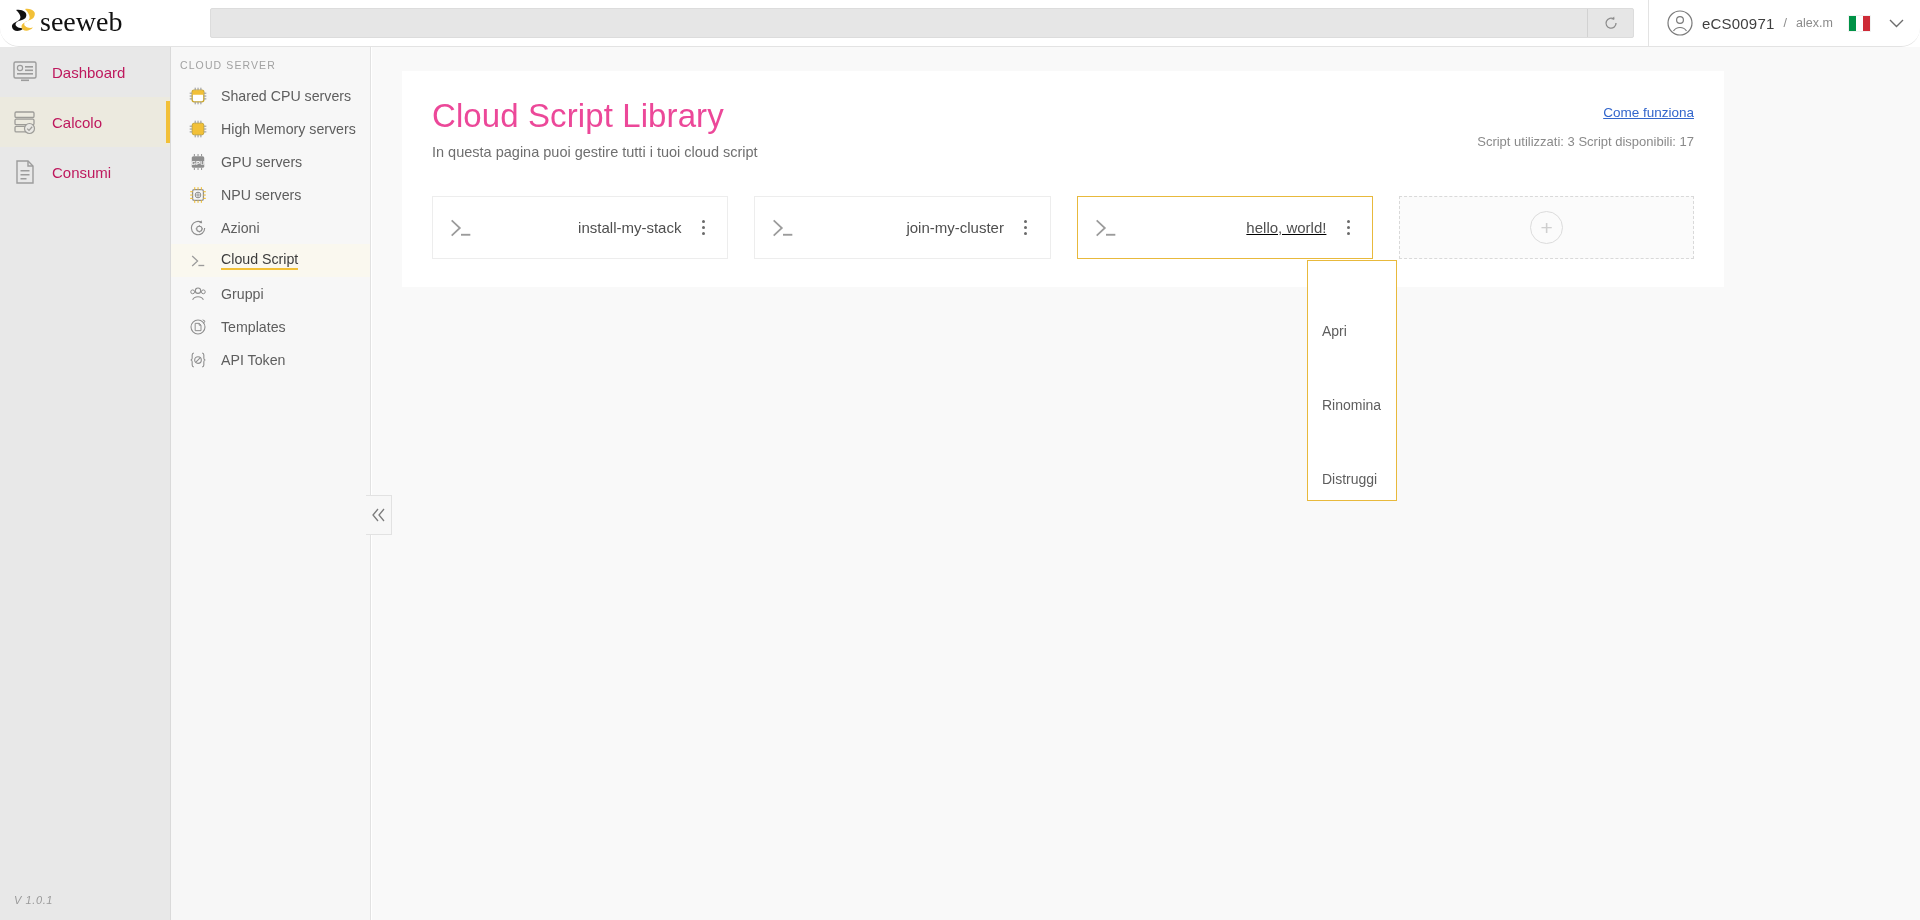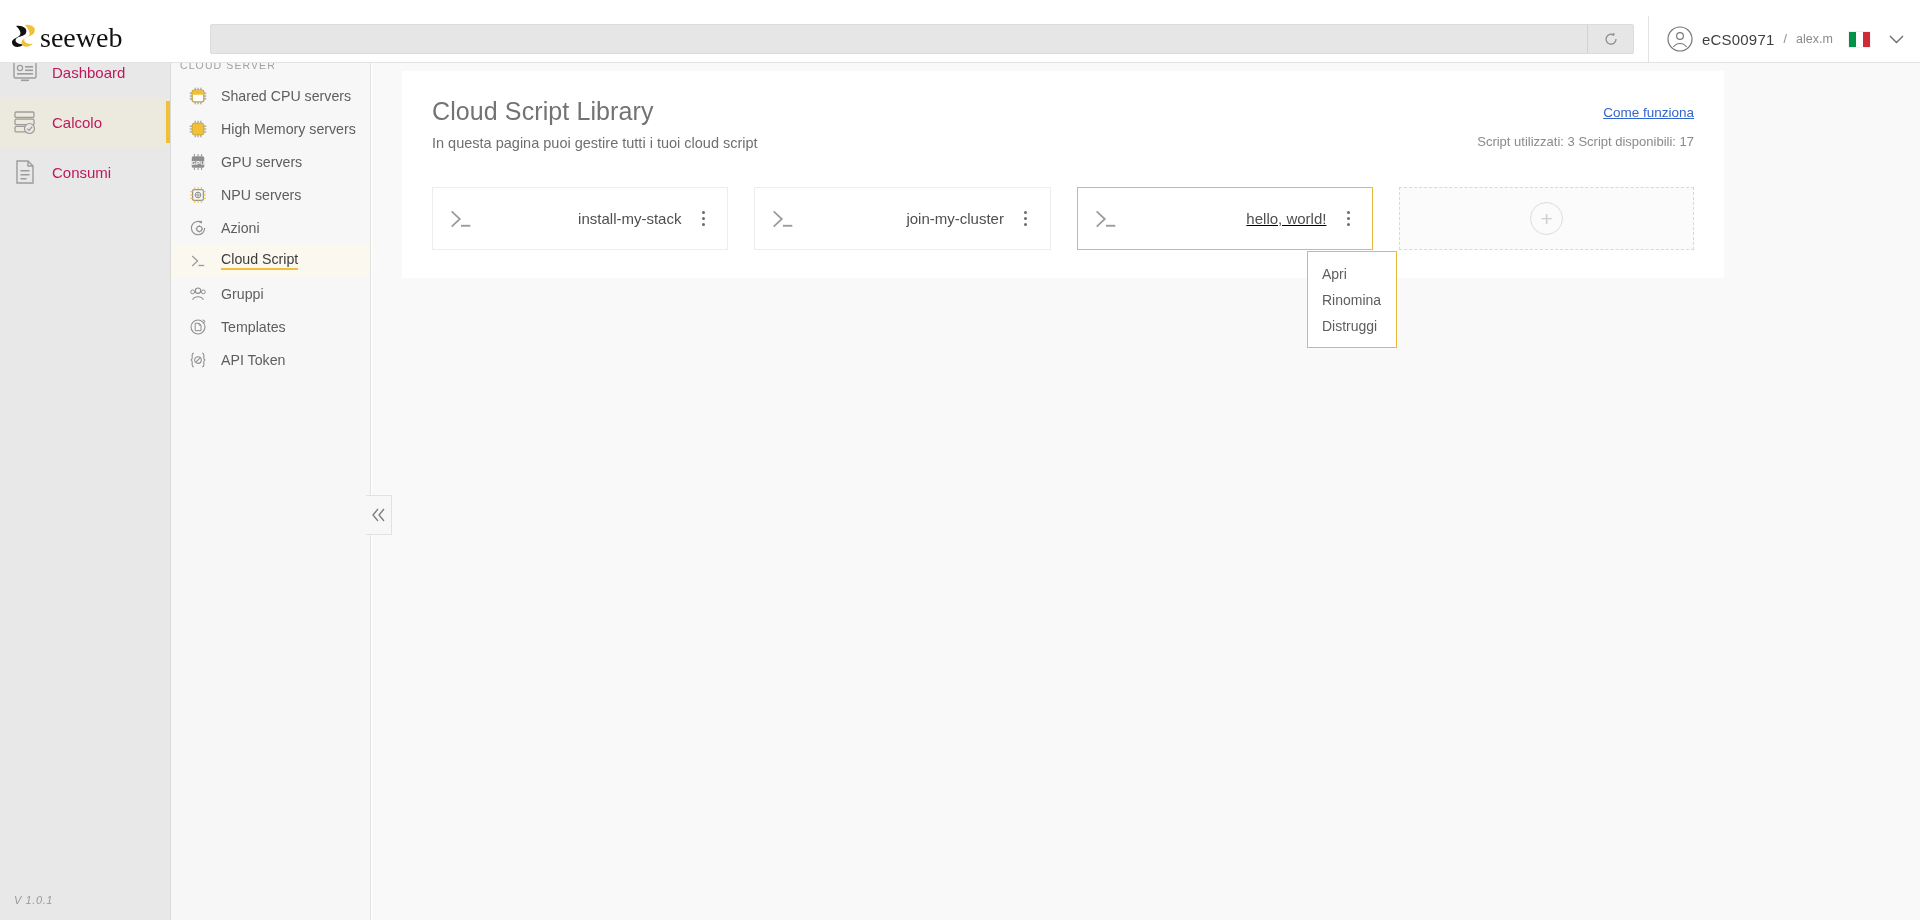--- a/index.html
+++ b/index.html
@@ -5,26 +5,27 @@
   * { box-sizing: border-box; margin: 0; padding: 0; }
   html, body {
     width: 1920px; height: 920px;
     font-family: "Liberation Sans", sans-serif;
     background: #ffffff;
     overflow: hidden;
   }
 
   
   .topbar {
-    position: absolute; top: 16px; left: 0;
+    position: absolute; top: 0; left: 0;
     width: 1920px; height: 47px;
     background: #ffffff;
     display: flex; align-items: center;
     border-bottom: 1px solid #e3e3e3;
     z-index: 40;
+    border-radius: 19px;
   }
   .logo-zone {
     width: 171px; height: 47px;
     display: flex; align-items: center;
     padding-left: 10px;
   }
   .logo-zone svg { display: block; }
 
   .search-wrap {
     margin-left: 39px;
@@ -135,21 +136,21 @@
     width: 1548px; height: 873px;
     background: #f9f9f9;
   }
   .panel {
     position: absolute; top: 24px; left: 30px;
     width: 1322px; background: #ffffff;
     padding: 26px 30px 28px 30px;
   }
   .panel-head { display: flex; justify-content: space-between; align-items: flex-start; }
   .page-title {
-    font-size: 25px; color: #737373; font-weight: 400; letter-spacing: .1px;
+    font-size: 33px; color: #ec4899; font-weight: 400; letter-spacing: .1px;
   }
   .page-sub {
     font-size: 14.5px; color: #6f6f6f; margin-top: 9px;
   }
   .head-right { text-align: right; padding-top: 6px; }
   .how-link {
     font-size: 13.5px; color: #3366cc; text-decoration: underline; cursor: pointer;
   }
   .quota { font-size: 13px; color: #8a8a8a; margin-top: 13px; }
 
@@ -197,21 +198,21 @@
     position: absolute;
     top: 63px; left: 229px;
     width: 90px;
     background: #ffffff;
     border: 1px solid #e8b93c;
     padding: 9px 0 8px 0;
     z-index: 60;
   }
   .ctx-item {
     font-size: 14px; color: #5e5e5e;
-    padding: 5px 0 5px 14px; cursor: pointer; white-space: nowrap;
+    padding: 5px 0 5px 14px; cursor: pointer; white-space: nowrap; margin-top: 48px;
   }
 </style>
 </head>
 <body>
 
 <div class="topbar">
   <div class="logo-zone">
     <svg width="150" height="34" viewBox="0 0 150 34">
       <path d="M6 4 C12 3, 18 6, 16 11 C14.5 14.5, 8 14, 6 17 C4 20, 9 23, 14 22 C10 26, 3 26, 2 21 C1.2 17, 7 16, 9.5 13.5 C12 11, 9 6.5, 6 4 Z" fill="#111"></path>
       <path d="M15 3 C22 2, 27 6, 24 11 C22 14.5, 16 14, 14.5 17 C13 20, 18 23, 23 21.5 C19 26, 12 25.5, 11.5 21 C11 17, 17 16, 19 13.5 C21 11, 18 6, 15 3 Z" fill="#f2c037"></path>

